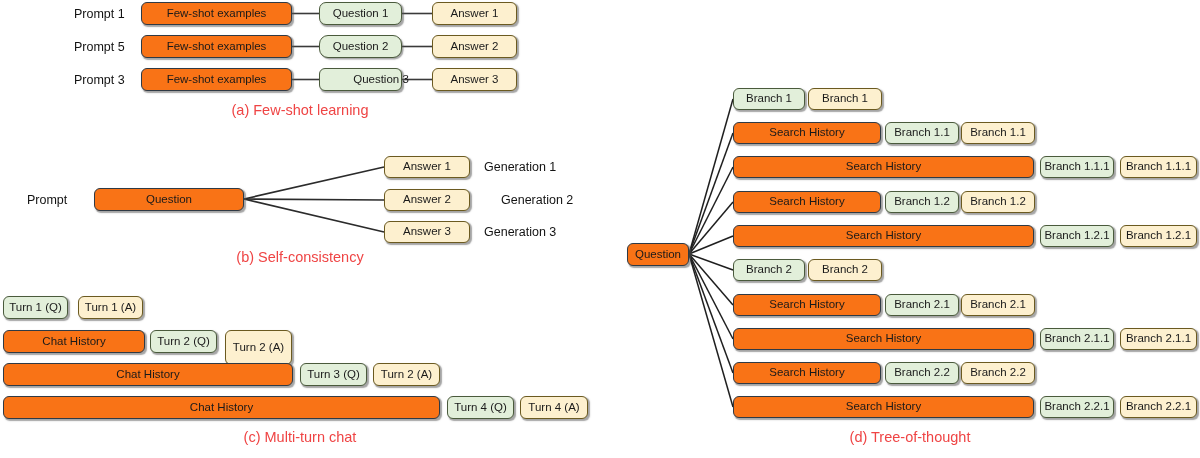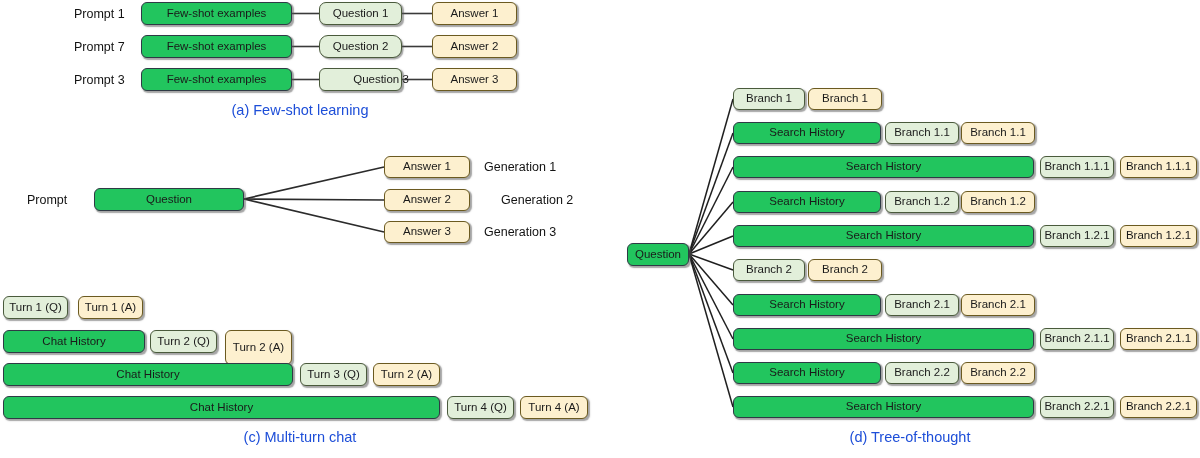--- a/index.html
+++ b/index.html
@@ -22,28 +22,28 @@
     justify-content: center;
     border-radius: 6px;
     border: 1.3px solid #3f3f3f;
     font-size: 11.5px;
     color: #1a1a1a;
     white-space: nowrap;
     line-height: 1;
     box-shadow: 1.5px 1.5px 1.2px rgba(90,90,90,0.55);
     z-index: 3;
   }
-  .blue   { background: #22c55e; border-color: #2f3a45; }
+  .blue   { background: #f97316; border-color: #2f3a45; }
   .green  { background: #e2efda; border-color: #4a5a3c; }
   .yellow { background: #fdf0cf; border-color: #6b5a20; }
   .plain  { position: absolute; font-size: 12.5px; color: #131313; white-space: nowrap; line-height: 1; }
   .caption {
     position: absolute;
     font-size: 14.5px;
-    color: #1d4ed8;
+    color: #ef4444;
     white-space: nowrap;
     text-align: center;
     line-height: 1;
   }
   svg.links {
     position: absolute;
     left: 0; top: 0;
     width: 1200px; height: 458px;
     pointer-events: none;
     z-index: 1;
@@ -77,21 +77,21 @@
     <line x1="689" y1="254" x2="733" y2="339" stroke="#1f1f1f" stroke-width="1.5"></line>
     <line x1="689" y1="254" x2="733" y2="373" stroke="#1f1f1f" stroke-width="1.5"></line>
     <line x1="689" y1="254" x2="733" y2="407" stroke="#1f1f1f" stroke-width="1.5"></line>
   </svg>
 
   <div class="plain" style="left:74px; top:8px;">Prompt 1</div>
   <div class="node blue" style="left:141px; top:2px; width:151px; height:23px;">Few-shot examples</div>
   <div class="node green" style="left:319px; top:2px; width:83px; height:23px;border-radius:7px;">Question 1</div>
   <div class="node yellow" style="left:432px; top:2px; width:85px; height:23px;">Answer 1</div>
 
-  <div class="plain" style="left:74px; top:41px;">Prompt 7</div>
+  <div class="plain" style="left:74px; top:41px;">Prompt 5</div>
   <div class="node blue" style="left:141px; top:35px; width:151px; height:23px;">Few-shot examples</div>
   <div class="node green" style="left:319px; top:35px; width:83px; height:23px;border-radius:9px;">Question 2</div>
   <div class="node yellow" style="left:432px; top:35px; width:85px; height:23px;">Answer 2</div>
 
   <div class="plain" style="left:74px; top:74px;">Prompt 3</div>
   <div class="node blue" style="left:141px; top:68px; width:151px; height:23px;">Few-shot examples</div>
   <div class="node green" style="left:319px; top:68px; width:83px; height:23px;padding-left:41px;">Question 3</div>
   <div class="node yellow" style="left:432px; top:68px; width:85px; height:23px;">Answer 3</div>
 
   <div class="caption" style="left:0px; top:103px; width:600px;">(a) Few-shot learning</div>
@@ -101,20 +101,21 @@
 
   <div class="node yellow" style="left:384px; top:156px; width:86px; height:22px;">Answer 1</div>
   <div class="plain" style="left:484px; top:161px;">Generation 1</div>
 
   <div class="node yellow" style="left:384px; top:189px; width:86px; height:22px;">Answer 2</div>
   <div class="plain" style="left:484px; top:194px;margin-left:17px;">Generation 2</div>
 
   <div class="node yellow" style="left:384px; top:221px; width:86px; height:22px;">Answer 3</div>
   <div class="plain" style="left:484px; top:226px;">Generation 3</div>
 
+  <div class="caption" style="left:0px; top:250px; width:600px;">(b) Self-consistency</div>
 
   <div class="node green" style="left:3px; top:296px; width:65px; height:23px;">Turn 1 (Q)</div>
   <div class="node yellow" style="left:78px; top:296px; width:65px; height:23px;">Turn 1 (A)</div>
 
   <div class="node blue" style="left:3px; top:330px; width:142px; height:23px;">Chat History</div>
   <div class="node green" style="left:150px; top:330px; width:67px; height:23px;">Turn 2 (Q)</div>
   <div class="node yellow" style="left:225px; top:330px; width:67px; height:35px;">Turn 2 (A)</div>
 
   <div class="node blue" style="left:3px; top:363px; width:290px; height:23px;">Chat History</div>
   <div class="node green" style="left:300px; top:363px; width:67px; height:23px;">Turn 3 (Q)</div>

